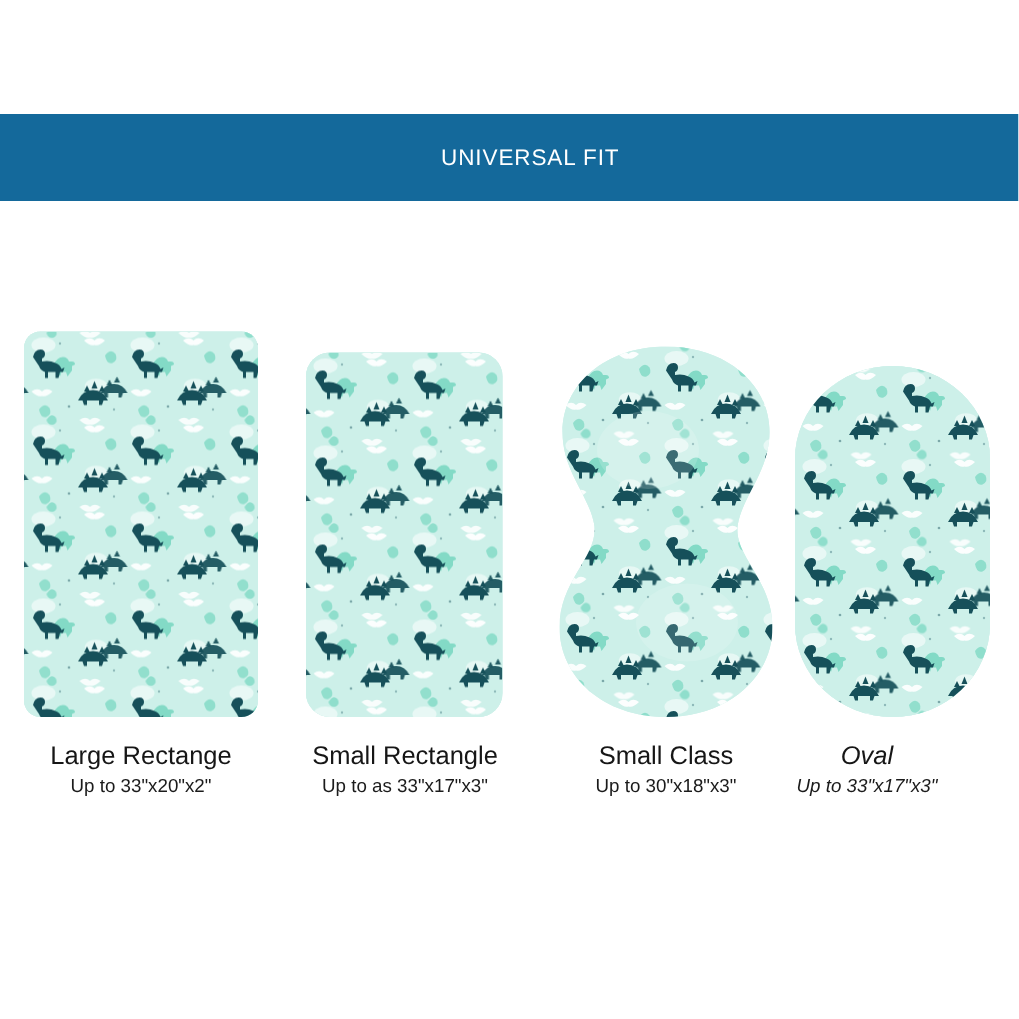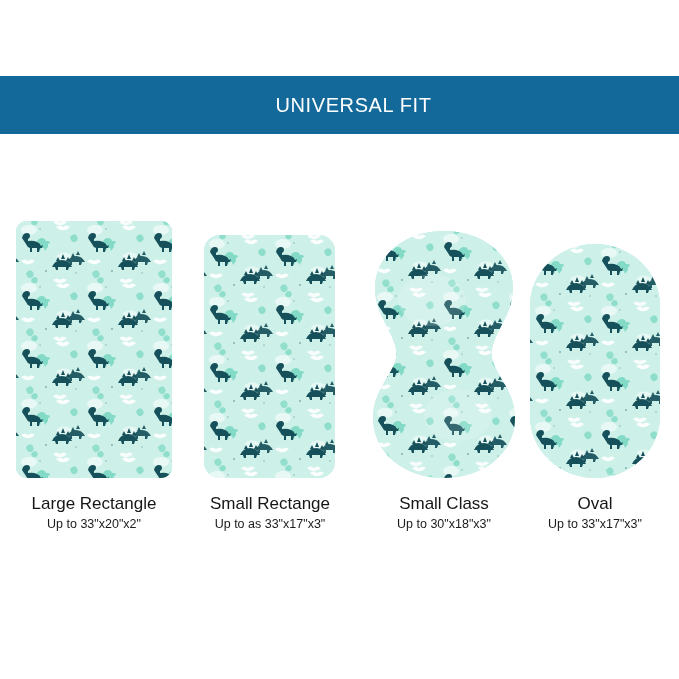--- a/index.html
+++ b/index.html
@@ -31,21 +31,21 @@
     top: 76px;
     width: 679px;
     height: 58px;
     background: #14699b;
     display: flex;
     align-items: center;
     justify-content: center;
   }
   .banner-title {
     color: #ffffff;
-    font-size: 20px;
+    font-size: 15px;
     letter-spacing: 0.6px;
     font-weight: 400;
     font-family: "Liberation Sans", sans-serif;
     white-space: nowrap;
     margin-left: 28px;
   }
 
   
   .figure {
     position: absolute;
@@ -139,21 +139,21 @@
     color: #1b1b1b;
     font-family: "Liberation Sans", sans-serif;
     line-height: 17px;
     margin-top: 2px;
     white-space: nowrap;
   }
 
   .lbl-1 { left: 6px;   top: 493px; width: 176px; }
   .lbl-2 { left: 186px; top: 493px; width: 168px; }
   .lbl-3 { left: 368px; top: 493px; width: 152px; }
-  .lbl-4 { left: 524px; top: 493px; width: 142px; }
+  .lbl-4 { left: 507px; top: 493px; width: 142px; font-style: italic; }
 </style>
 </head>
 <body>
 
 <div id="canvas">
 
   <div class="banner">
     <div class="banner-title">UNIVERSAL FIT</div>
   </div>
 
@@ -265,26 +265,26 @@
     <div class="swatch shape-oval">
       <div class="pat pat-base"></div>
       <svg class="pat-svg" viewBox="0 0 130 234" preserveAspectRatio="xMidYMid slice">
         <rect width="130" height="234" fill="url(#dinoTile)"></rect>
         <rect width="130" height="234" fill="url(#dinoTileOffset)"></rect>
       </svg>
     </div>
   </div>
 
   <div class="label-block lbl-1">
-    <div class="label-title">Large Rectangle</div>
+    <div class="label-title">Large Rectange</div>
     <div class="label-sub">Up to 33"x20"x2"</div>
   </div>
 
   <div class="label-block lbl-2">
-    <div class="label-title">Small Rectange</div>
+    <div class="label-title">Small Rectangle</div>
     <div class="label-sub">Up to as 33"x17"x3"</div>
   </div>
 
   <div class="label-block lbl-3">
     <div class="label-title">Small Class</div>
     <div class="label-sub">Up to 30"x18"x3"</div>
   </div>
 
   <div class="label-block lbl-4">
     <div class="label-title">Oval</div>

